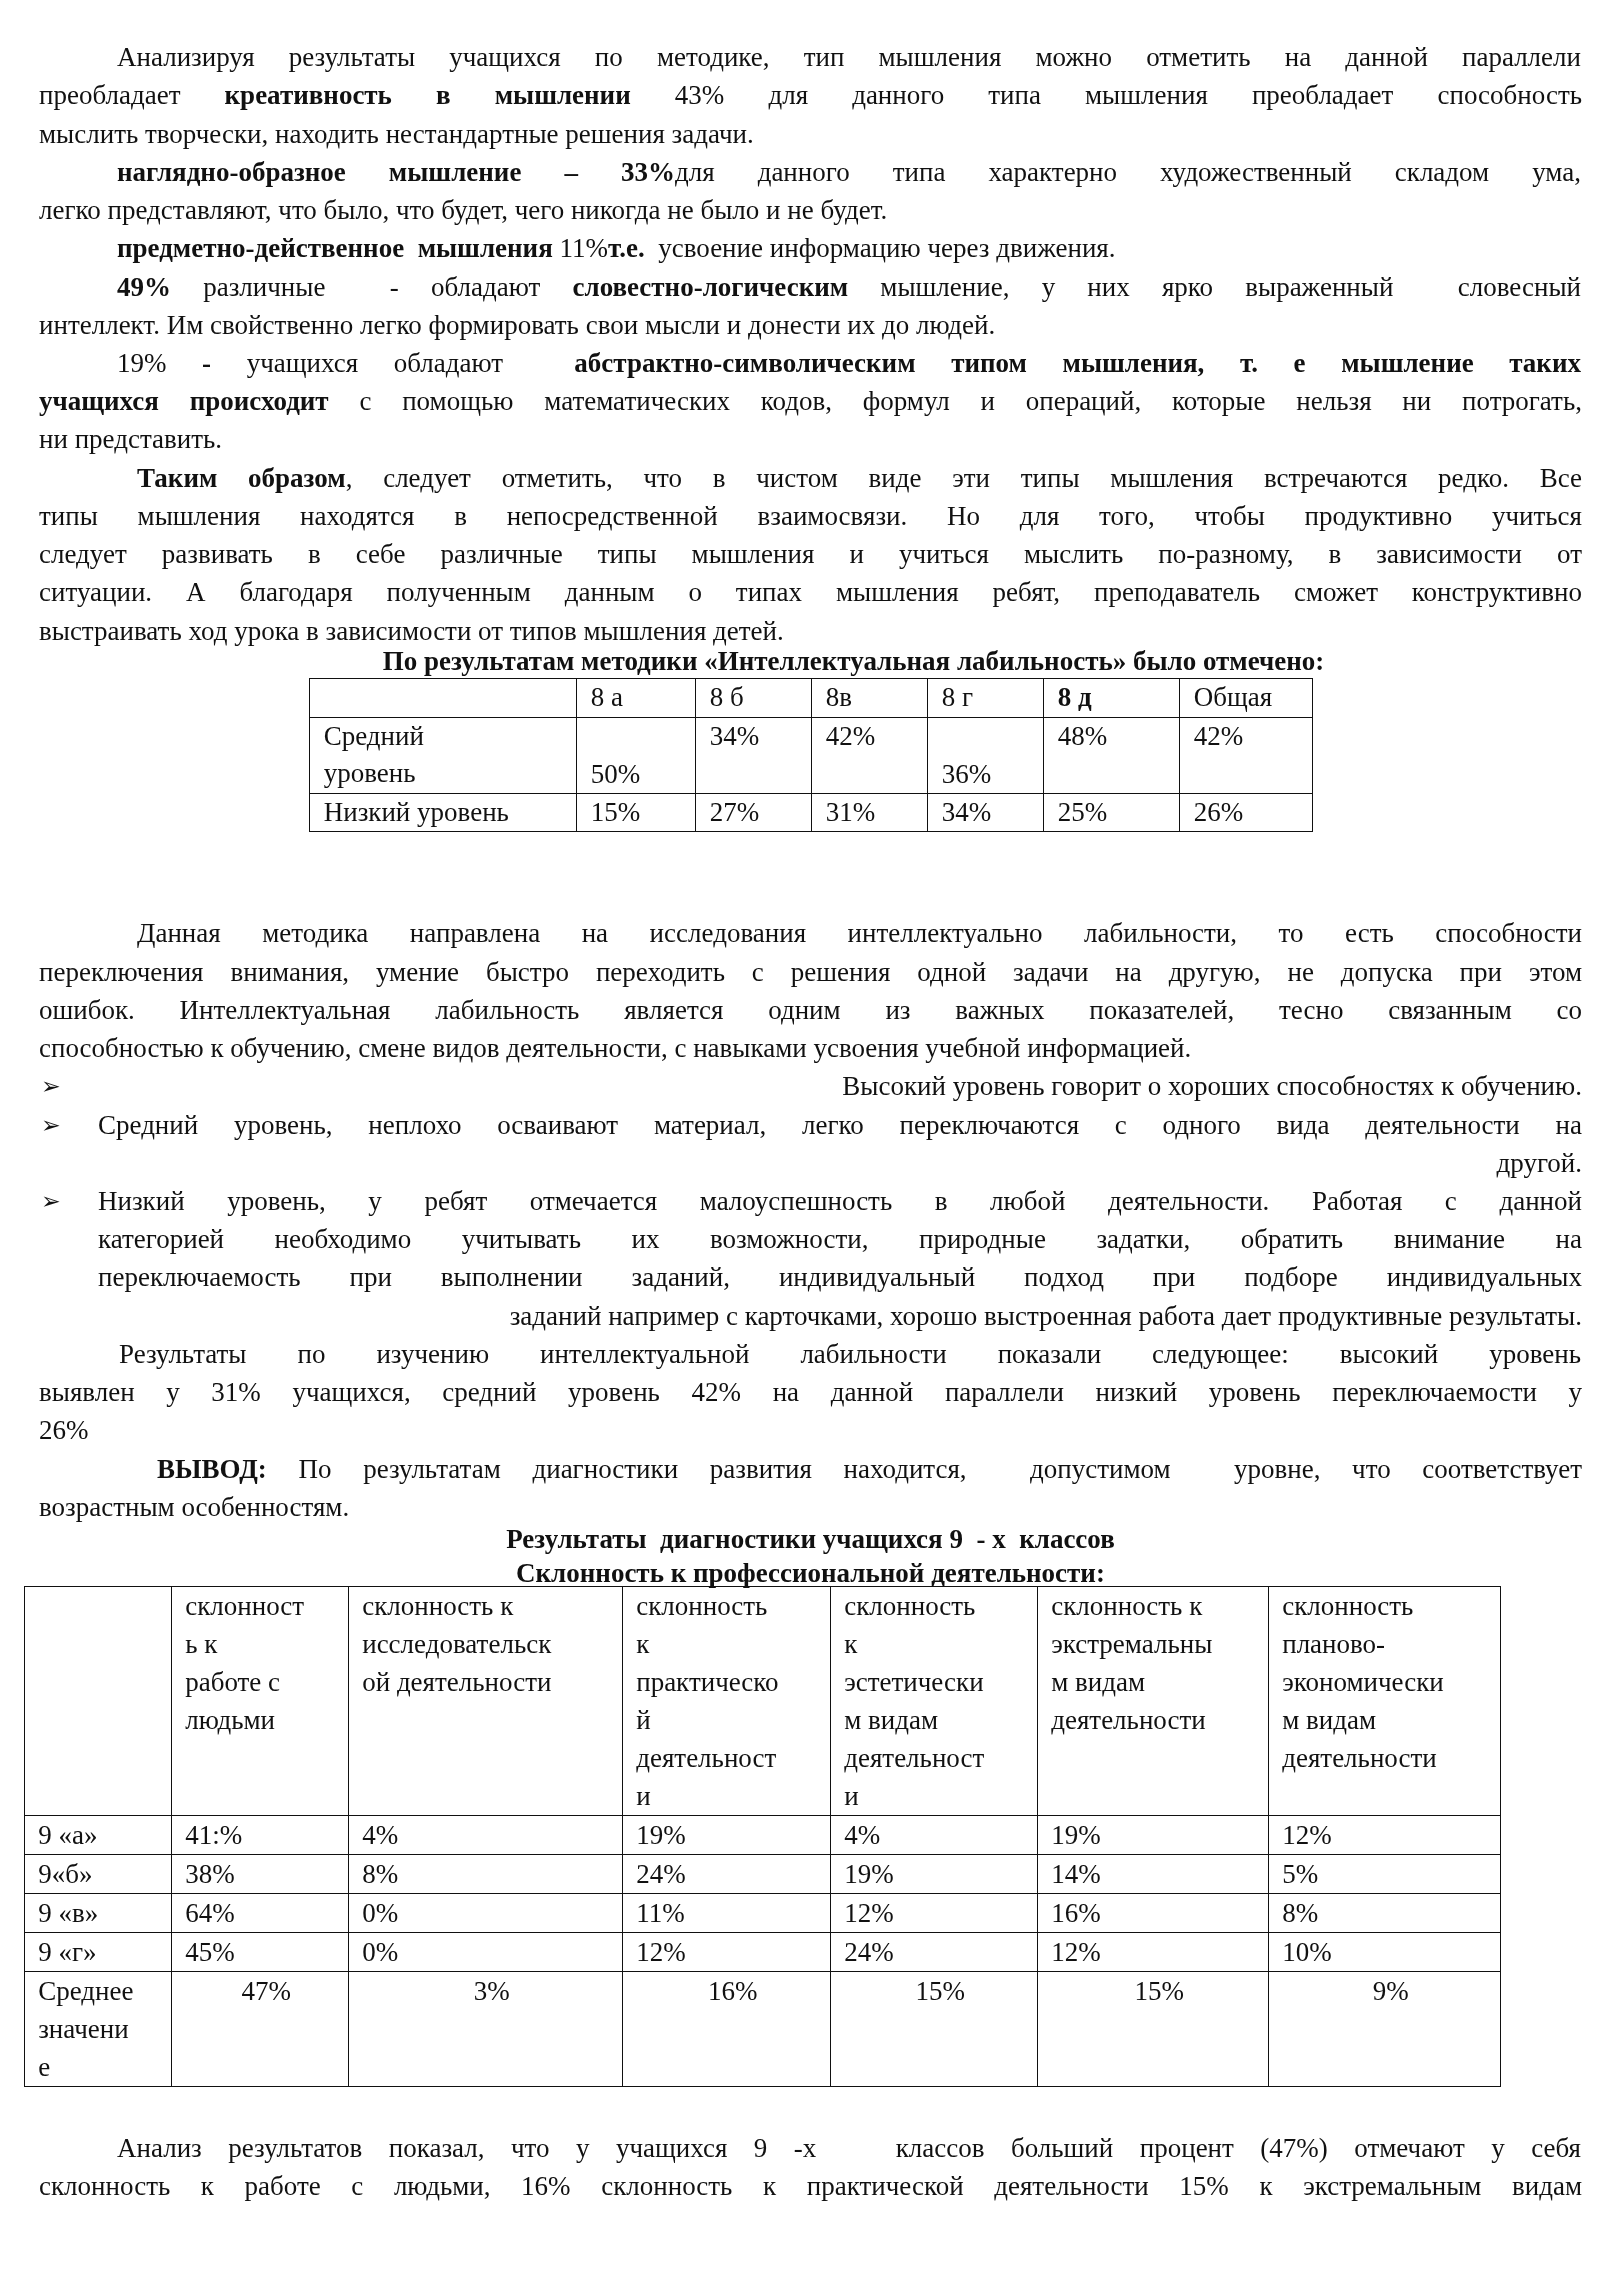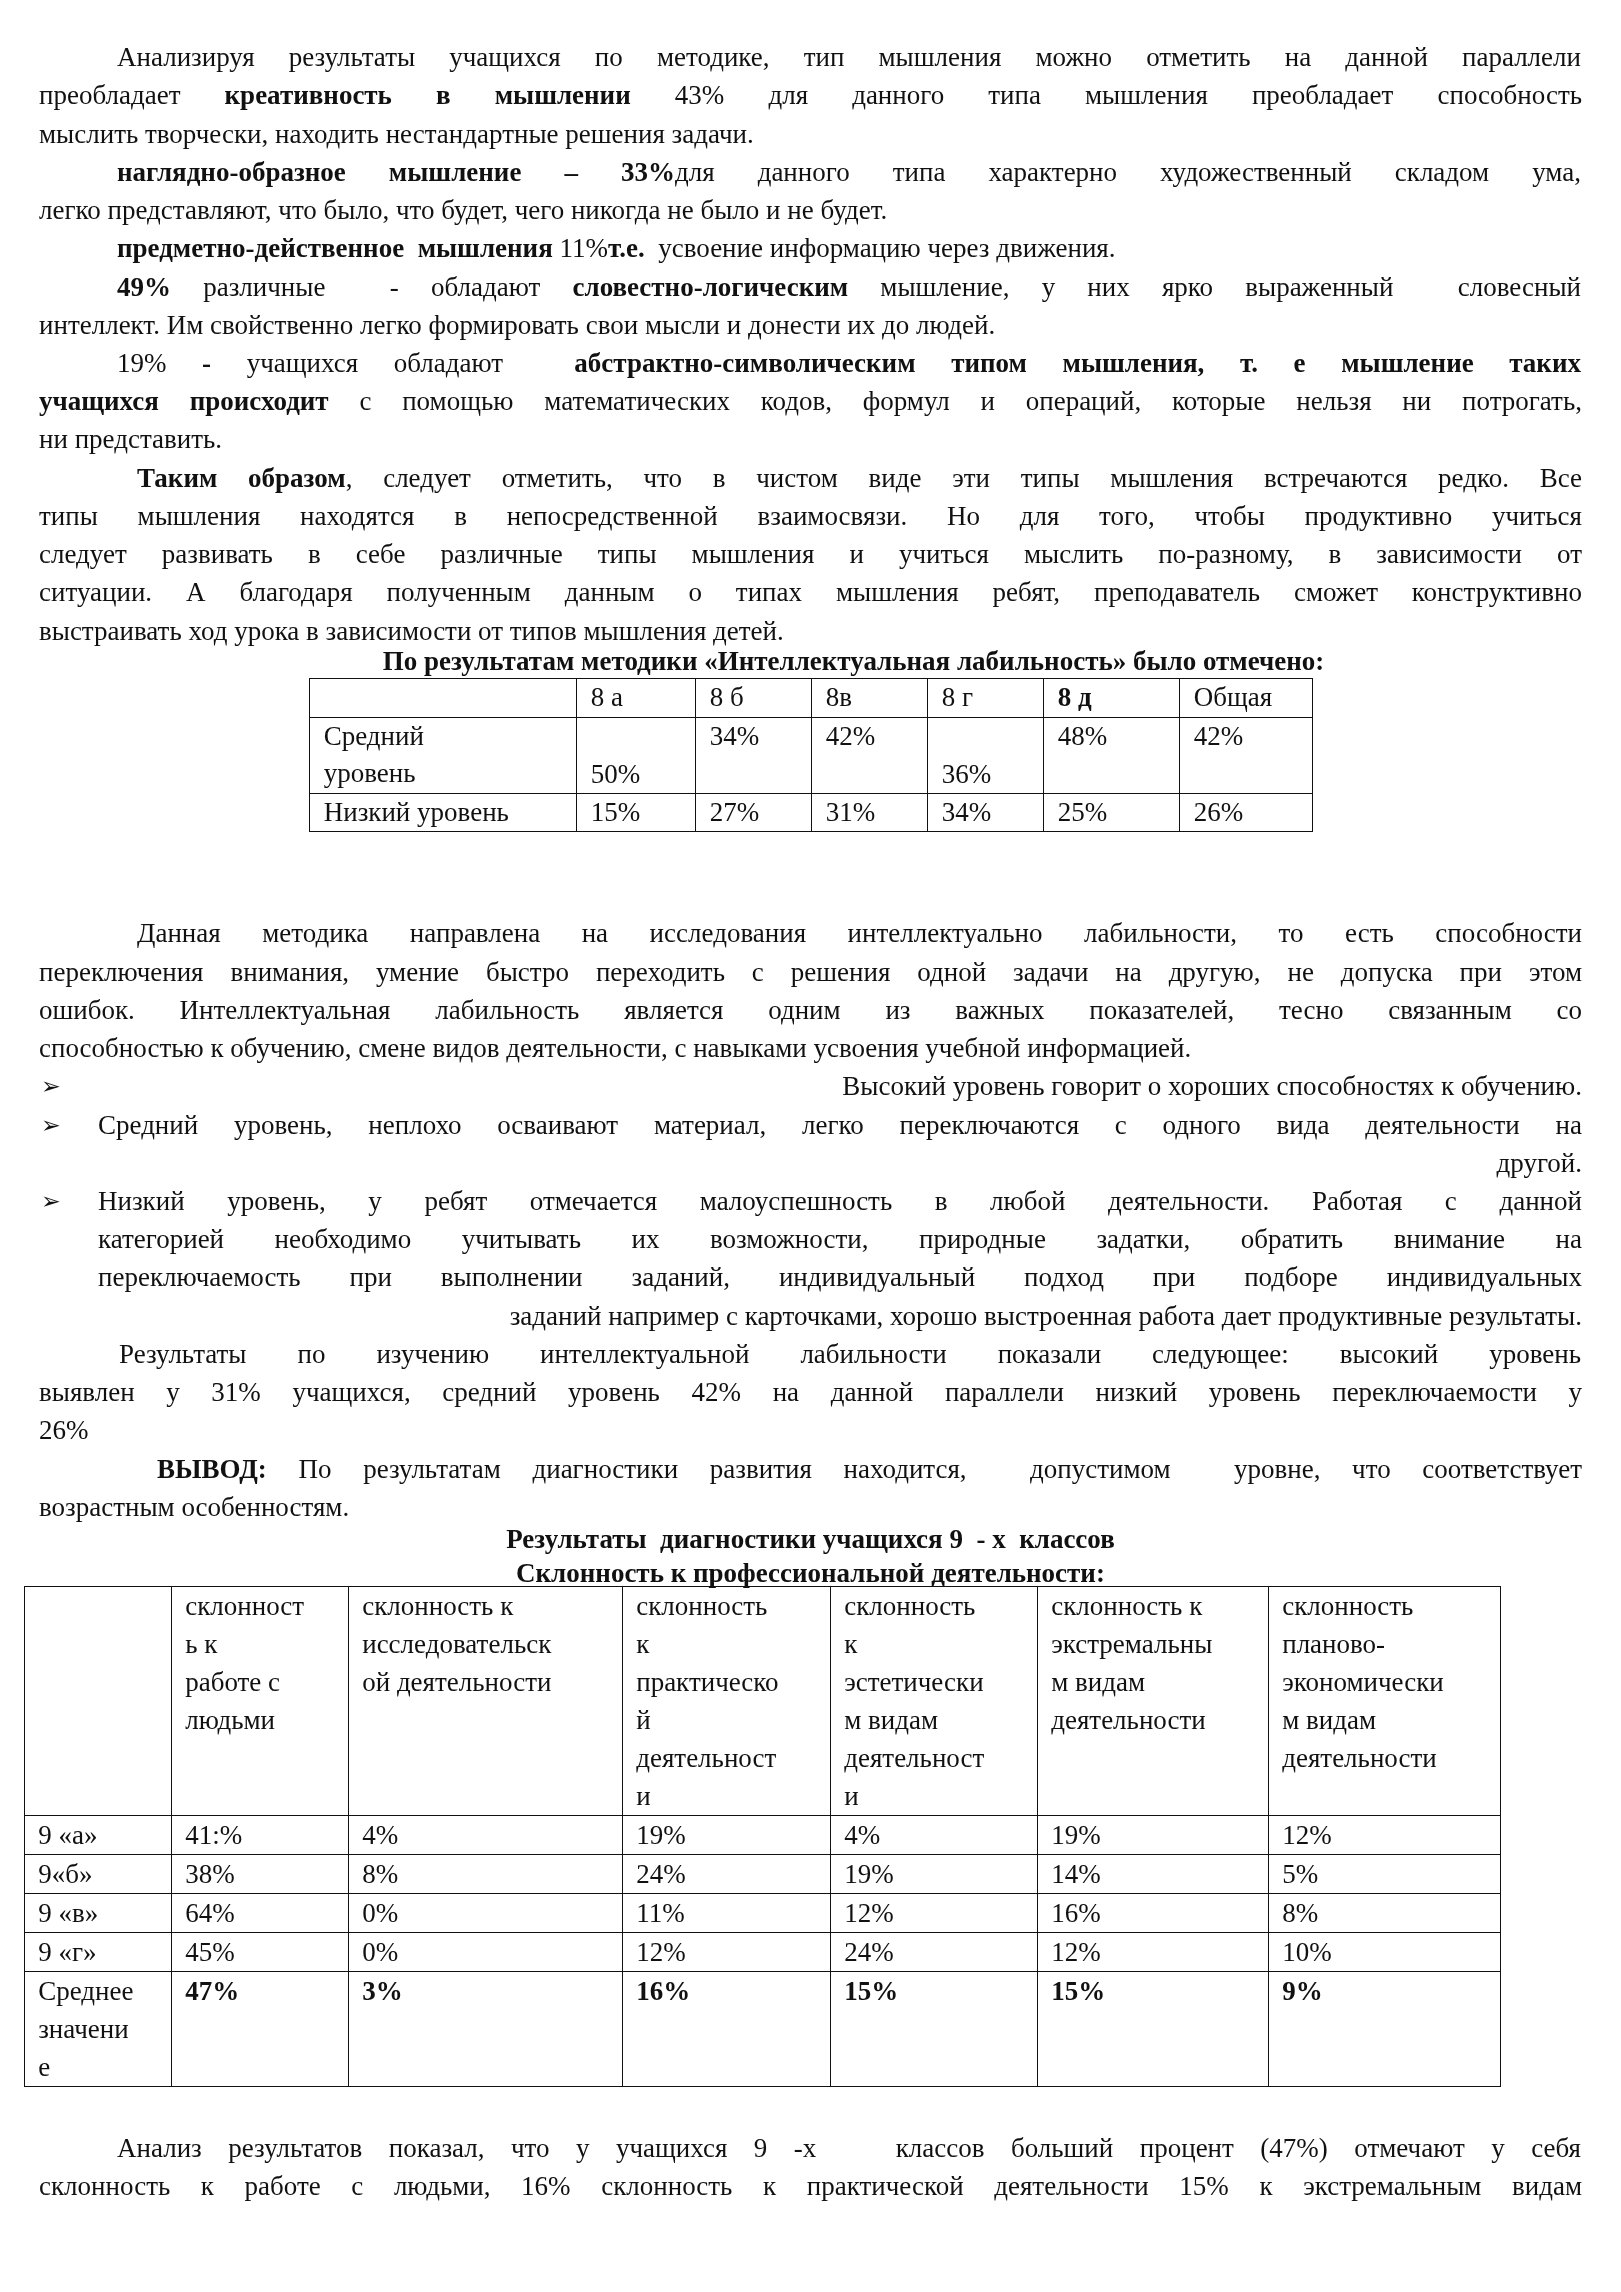--- a/index.html
+++ b/index.html
@@ -26,21 +26,21 @@
     border: 1.5px solid #111; vertical-align: top; padding: 0 0 0 13.7px;
     line-height: 37px; font-size: 27px; white-space: nowrap; overflow: hidden;
   }
   #t1 { left: 309px; top: 678px; }
   #t1 td.vb { vertical-align: bottom; }
   #t2 { left: 23.5px; top: 1586px; }
   #t2 td { padding-left: 13.7px; line-height: 38px; }
   #t2 tr.hd td { height: 225px; }
   #t2 tr.dr td { height: 38px; }
   #t2 tr.avg td { height: 113px; }
-  #t2 .avgv { font-weight: bold; }
+  #t2 .avgv { font-weight: normal; text-align: center; }
 </style>
 </head>
 <body>
 
 <div class="line just ind" style="top:39px">Анализируя результаты учащихся по методике, тип мышления можно отметить на данной параллели</div>
 <div class="line just" style="top:77px"><span>преобладает</span> <span class="b">креативность в мышлении</span> <span>43%</span> <span>для данного типа мышления преобладает способность</span></div>
 <div class="line" style="top:116px">мыслить творчески, находить нестандартные решения задачи.</div>
 
 <div class="line just ind" style="top:154px"><span class="b">наглядно-образное мышление – 33%</span><span>для данного типа характерно  художественный складом ума,</span></div>
 <div class="line" style="top:192px">легко представляют, что было, что будет, чего никогда не было и не будет.</div>

